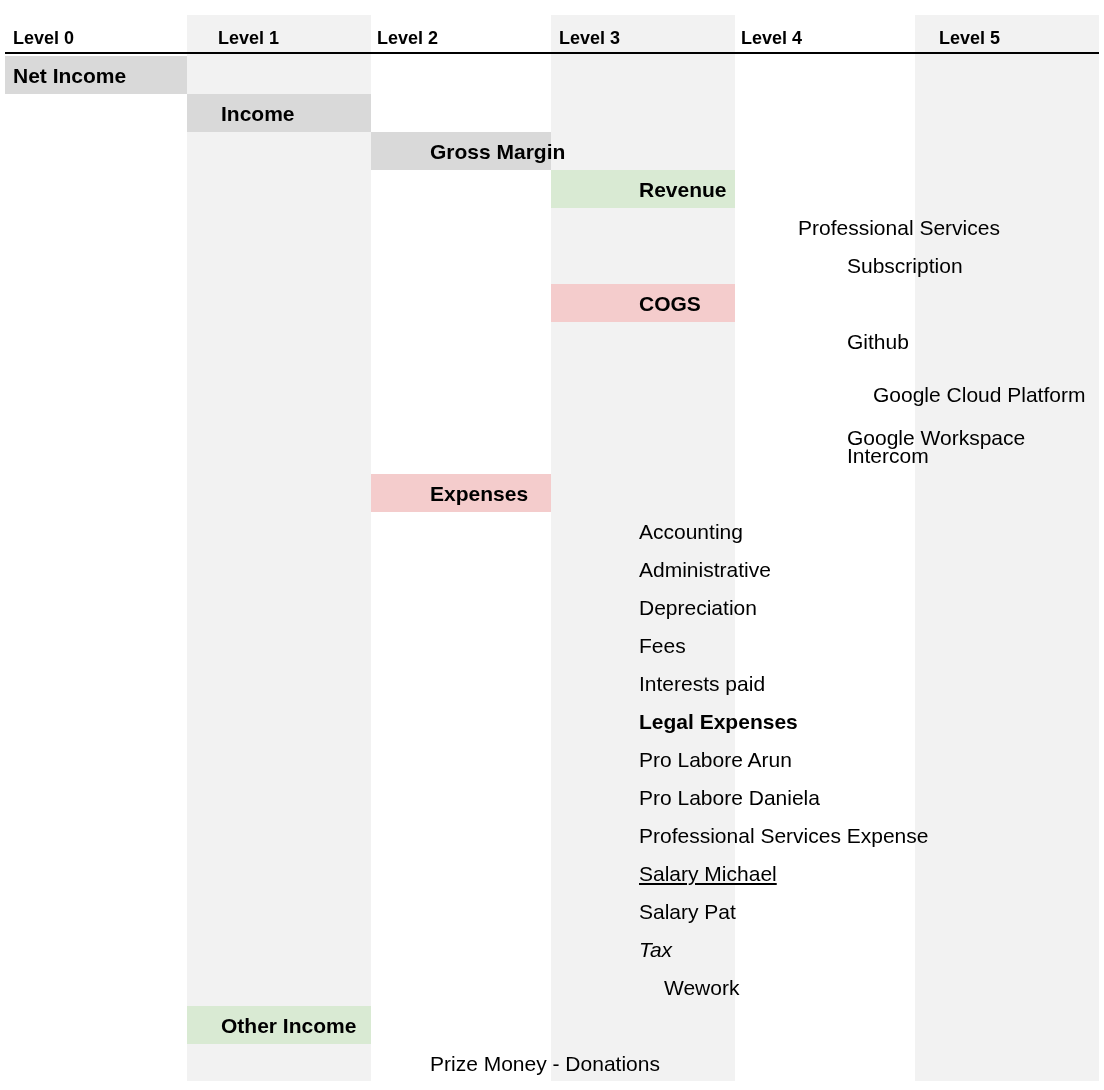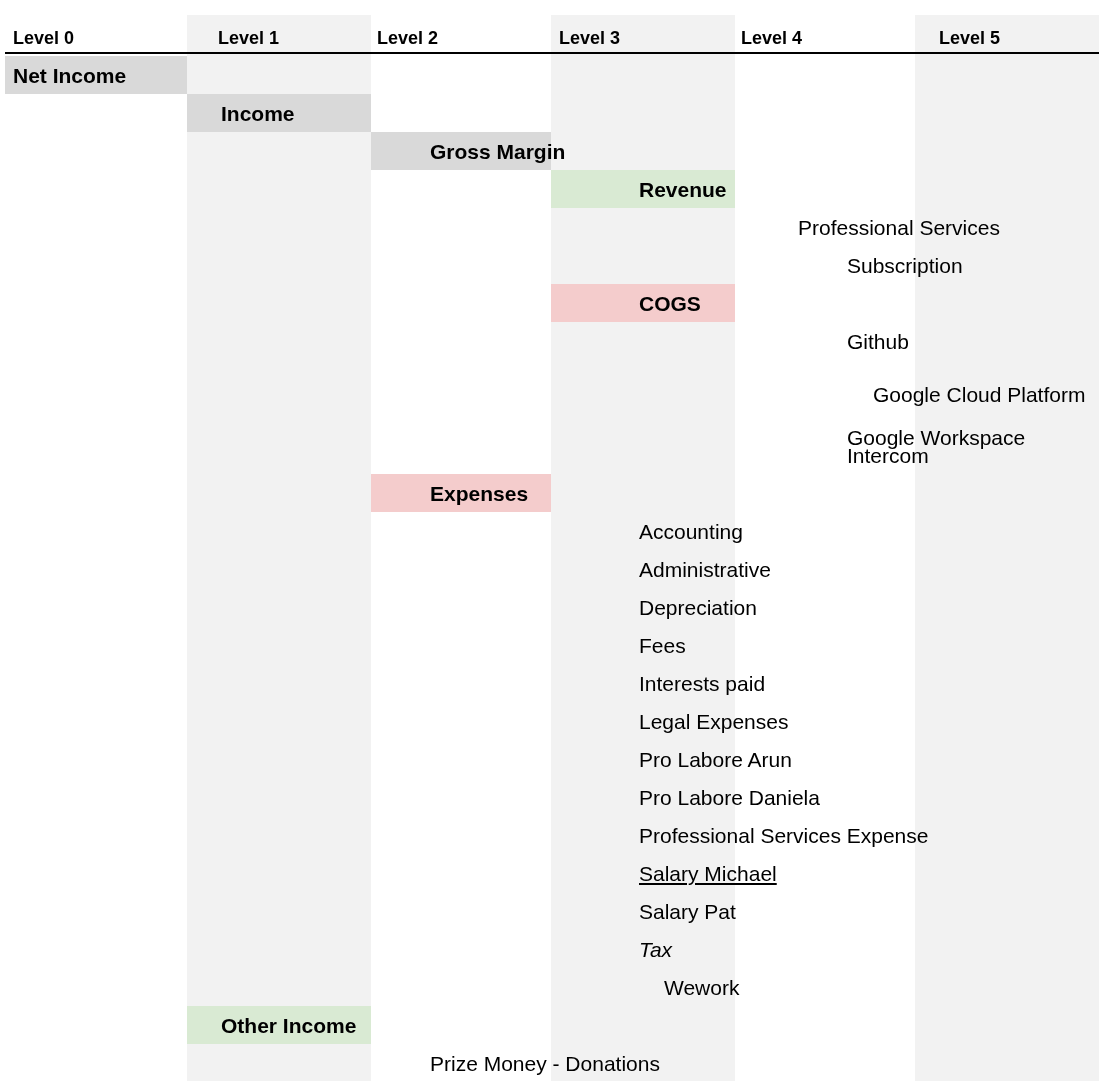--- a/index.html
+++ b/index.html
@@ -44,21 +44,21 @@
       <div class="row" style="left: 847px; top: 375px; margin-left: 26px;">Google Cloud Platform</div>
       <div class="row" style="left: 847px; top: 418px; text-align: right;">Google Workspace</div>
       <div class="row" style="left: 847px; top: 436px;">Intercom</div>
       <div class="cellbg" style="left: 371px; width: 180px; top: 474px; background: rgb(244, 204, 204);"></div>
       <div class="row b" style="left: 430px; top: 474px;">Expenses</div>
       <div class="row" style="left: 639px; top: 512px;">Accounting</div>
       <div class="row" style="left: 639px; top: 550px;">Administrative</div>
       <div class="row" style="left: 639px; top: 588px;">Depreciation</div>
       <div class="row" style="left: 639px; top: 626px;">Fees</div>
       <div class="row" style="left: 639px; top: 664px;">Interests paid</div>
-      <div class="row" style="left: 639px; top: 702px;">Legal Expenses</div>
+      <div class="row" style="left: 639px; top: 702px; font-weight: bold;">Legal Expenses</div>
       <div class="row" style="left: 639px; top: 740px;">Pro Labore Arun</div>
       <div class="row" style="left: 639px; top: 778px;">Pro Labore Daniela</div>
       <div class="row" style="left: 639px; top: 816px;">Professional Services Expense</div>
       <div class="row" style="left: 639px; top: 854px; text-decoration: underline;">Salary Michael</div>
       <div class="row" style="left: 639px; top: 892px;">Salary Pat</div>
       <div class="row" style="left: 639px; top: 930px; font-style: italic;">Tax</div>
       <div class="row" style="left: 664px; top: 968px;">Wework</div>
       <div class="cellbg" style="left: 187px; width: 184px; top: 1006px; background: rgb(217, 234, 211);"></div>
       <div class="row b" style="left: 221px; top: 1006px;">Other Income</div>
       <div class="row" style="left: 430px; top: 1044px;">Prize Money - Donations</div>

